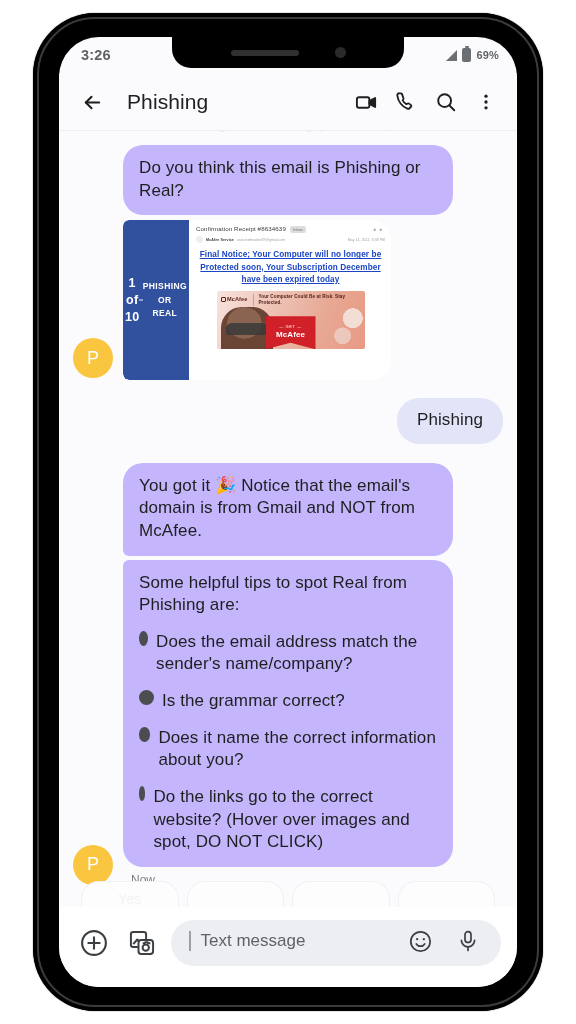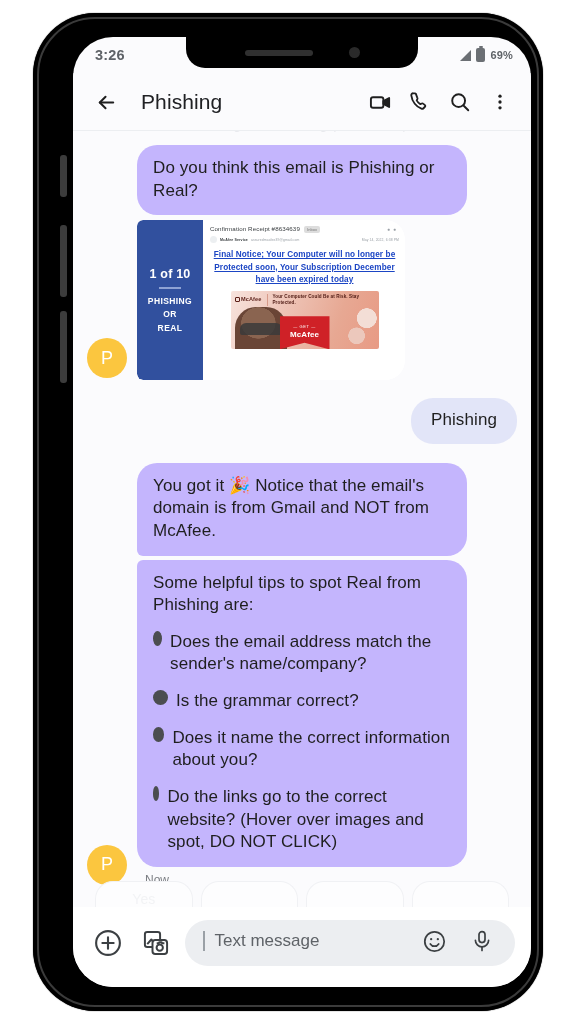--- a/index.html
+++ b/index.html
@@ -29,21 +29,21 @@
   .btn-side {
     position: absolute; background: #3c3c3c; border-radius: 3px;
   }
   .btn-silent { left: 27px; top: 142px; width: 7px; height: 42px; }
   .btn-volup  { left: 27px; top: 212px; width: 7px; height: 72px; }
   .btn-voldn  { left: 27px; top: 298px; width: 7px; height: 72px; }
   .btn-power  { right: 27px; top: 232px; width: 7px; height: 120px; }
 
   
   .screen {
-    position: absolute; left: 40px; top: 24px;
+    position: absolute; left: 26px; top: 24px;
     width: 458px; height: 950px;
     background: #fbfbfd;
     border-radius: 40px;
     overflow: hidden;
   }
 
   
   .notch {
     position: absolute; left: 50%; top: 0; transform: translateX(-50%);
     width: 232px; height: 31px;
@@ -157,21 +157,21 @@
     margin-right: 8px; vertical-align: -1px;
   }
 
   
   .mail {
     display: flex; width: 268px; height: 160px;
     background: #ffffff; border-radius: 6px 18px 18px 6px; overflow: hidden;
   }
   .mail-side {
     width: 66px; flex: 0 0 66px; background: #31509e;
-    color: #fff; display: flex; flex-direction: column;
+    color: #fff; display: flex; flex-direction: row;
     align-items: center; justify-content: center; text-align: center;
     padding: 6px 2px; border-radius: 0 0 0 6px;
   }
   .mail-side .one-of { font-size: 12.5px; font-weight: 700; letter-spacing: .2px; }
   .mail-side .hr { width: 22px; height: 2px; background: #8ea2d4; margin: 5px 0 6px; }
   .mail-side .por { font-size: 8.5px; font-weight: 700; line-height: 1.55; letter-spacing: .4px; }
 
   .mail-body { flex: 1; background: #fff; padding: 5px 6px 0 7px; position: relative; }
   .mail-subj-row { display: flex; align-items: center; gap: 4px; }
   .mail-subj { font-size: 6.2px; color: #3c4043; font-family: "Liberation Sans", sans-serif; }

